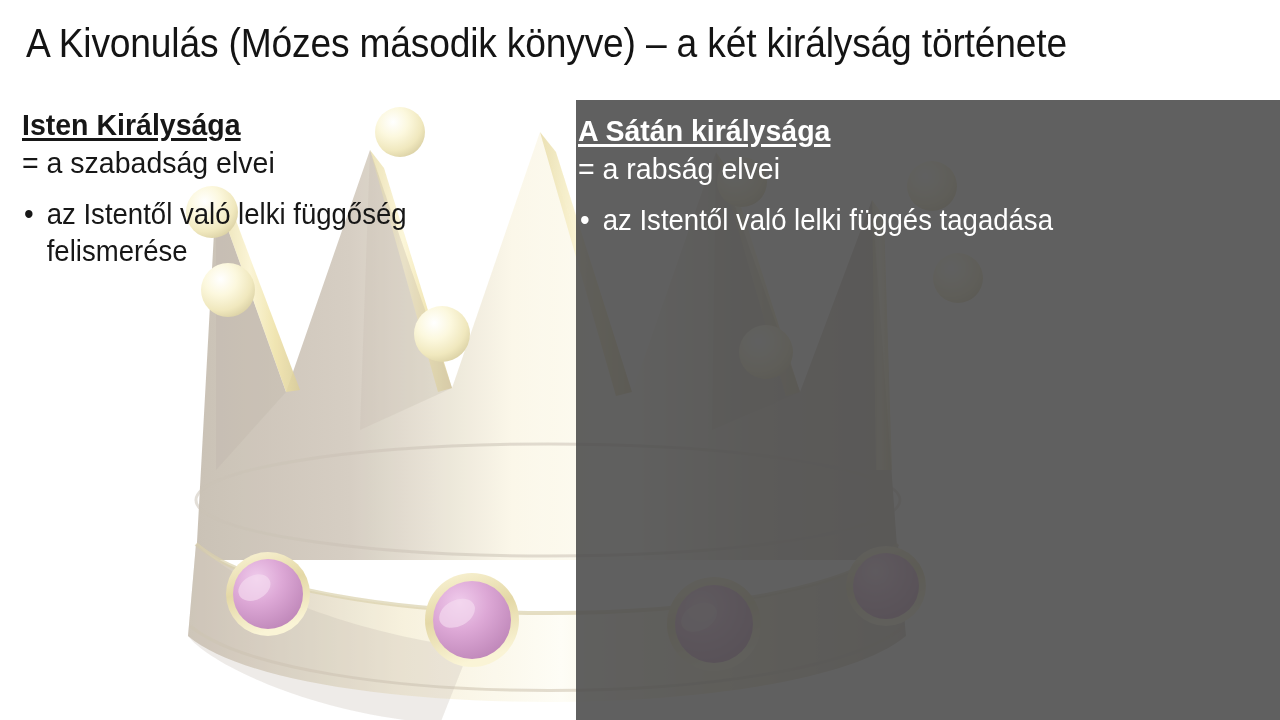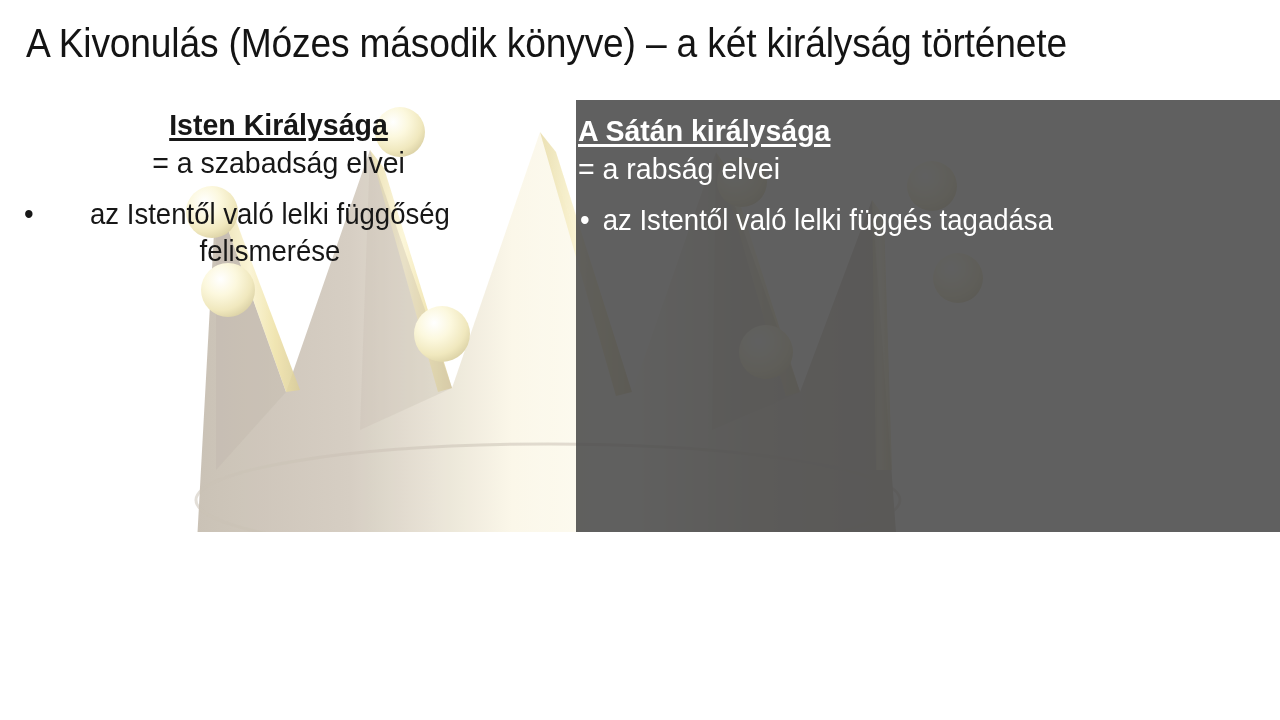--- a/index.html
+++ b/index.html
@@ -3,21 +3,21 @@
 <meta charset="utf-8">
 <style>
   html, body {
     margin: 0;
     padding: 0;
     background: #ffffff;
   }
   #slide {
     position: relative;
     width: 1280px;
-    height: 532px;
+    height: 720px;
     overflow: hidden;
     background: #ffffff;
     font-family: "Liberation Sans", sans-serif;
   }
 
   
   #title {
     position: absolute;
     left: 26px;
     top: 16px;
@@ -56,21 +56,20 @@
   
   .column {
     position: absolute;
     z-index: 5;
   }
   #col-left {
     left: 22px;
     top: 106px;
     width: 540px;
     color: #171717;
-    text-align: center;
   }
   #col-right {
     left: 578px;
     top: 112px;
     width: 690px;
     color: #ffffff;
   }
 
   .col-heading {
     font-size: 30px;

